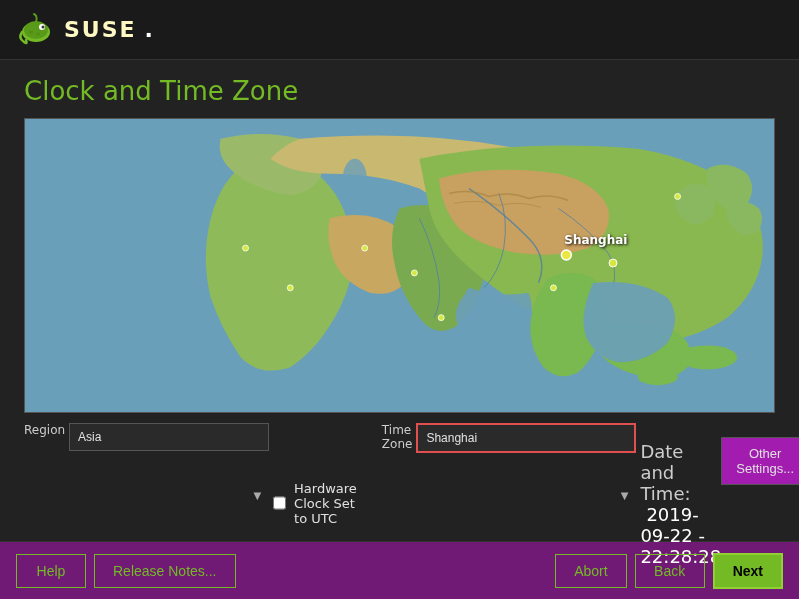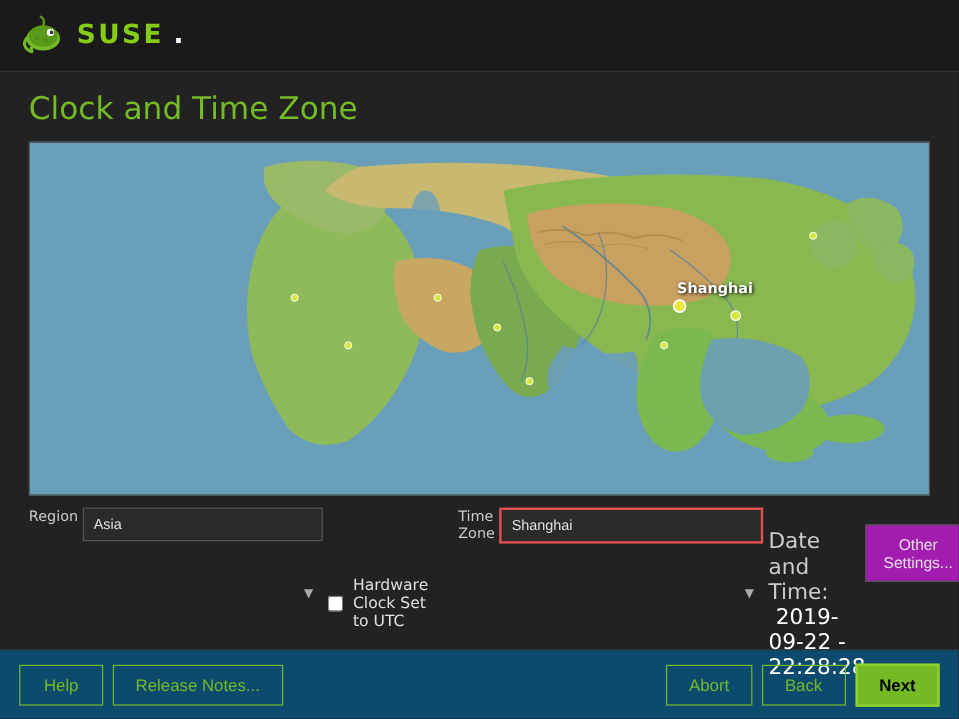--- a/index.html
+++ b/index.html
@@ -26,21 +26,21 @@
       align-items: center;
       gap: 8px;
     }
     .logo-icon {
       width: 40px;
       height: 40px;
     }
     .logo-text {
       font-size: 22px;
       font-weight: bold;
-      color: #84cc16;
+      color: #fef9c3;
       letter-spacing: 2px;
     }
     .logo-dot {
       color: #fff;
       font-size: 22px;
       font-weight: bold;
     }
 
     
     .main {
@@ -172,21 +172,21 @@
       color: #e0e0e0;
       border: 1px solid #555;
       padding: 8px 14px;
       font-size: 13px;
       cursor: pointer;
       margin-top: 24px;
     }
 
     
     .footer {
-      background: #0c4a6e;
+      background: #701a75;
       height: 58px;
       display: flex;
       align-items: center;
       padding: 0 16px;
       border-top: 1px solid #333;
       gap: 8px;
     }
 
     .footer-btn {
       background: transparent;

